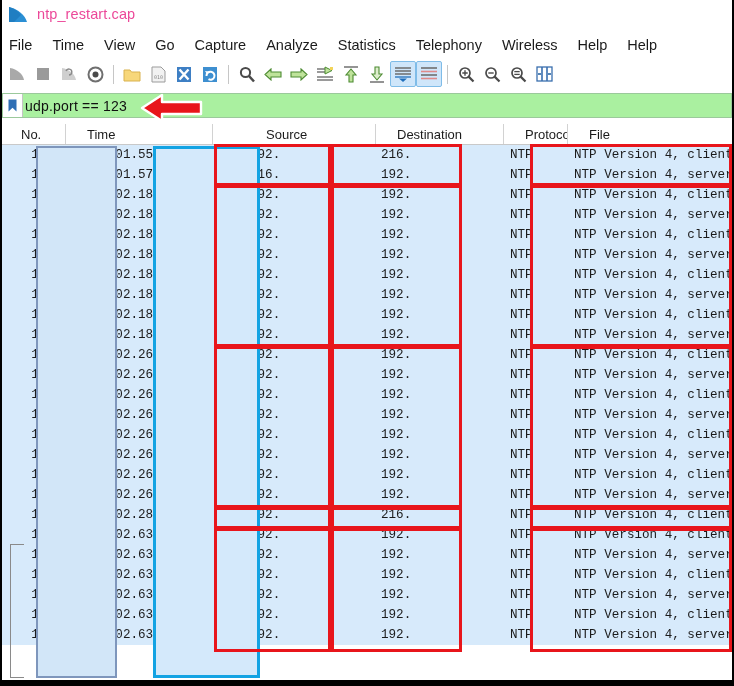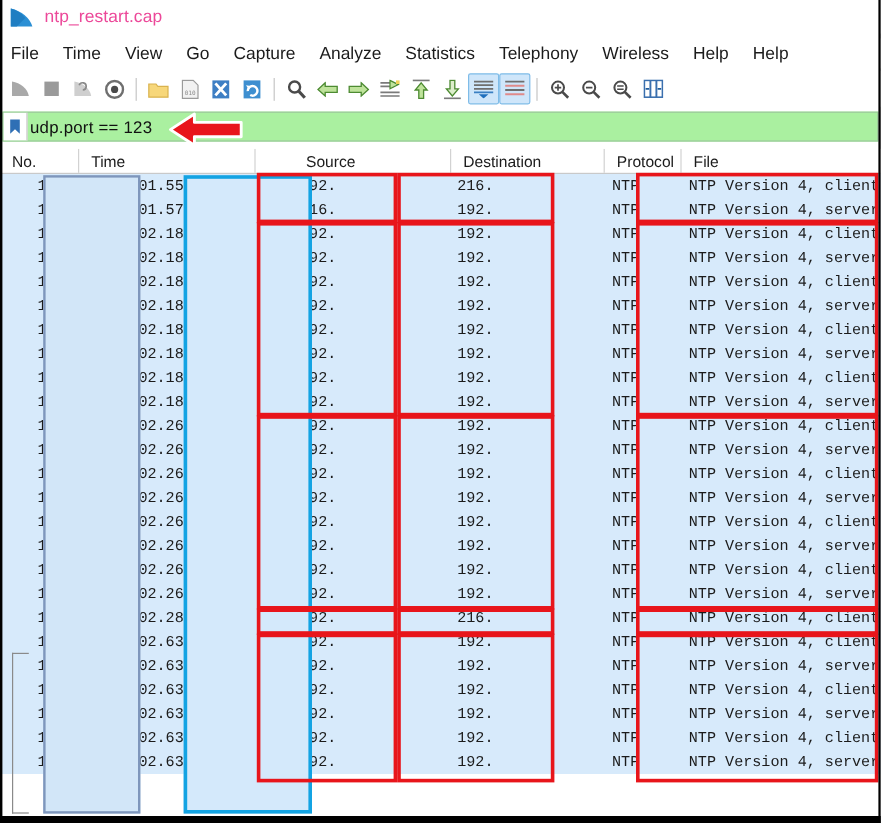--- a/index.html
+++ b/index.html
@@ -121,21 +121,21 @@
   .hdr-row {
     display: flex;
     height: 21px;
     background: #ffffff;
     border-bottom: 1px solid #c9c9c9;
     position: relative;
   }
   .hdr-cell {
     font-size: 13px;
     color: #1b1b1b;
-    padding-left: 10px;
+    padding-left: 21px;
     line-height: 21px;
     border-right: 1px solid #d2d2d2;
     flex: 0 0 auto;
     overflow: hidden;
     white-space: nowrap;
   }
   .c-no   { width: 66px; }
   .c-time { width: 147px; }
   .c-src  { width: 131px; margin-left: 32px; }
   .c-dst  { width: 128px; }

